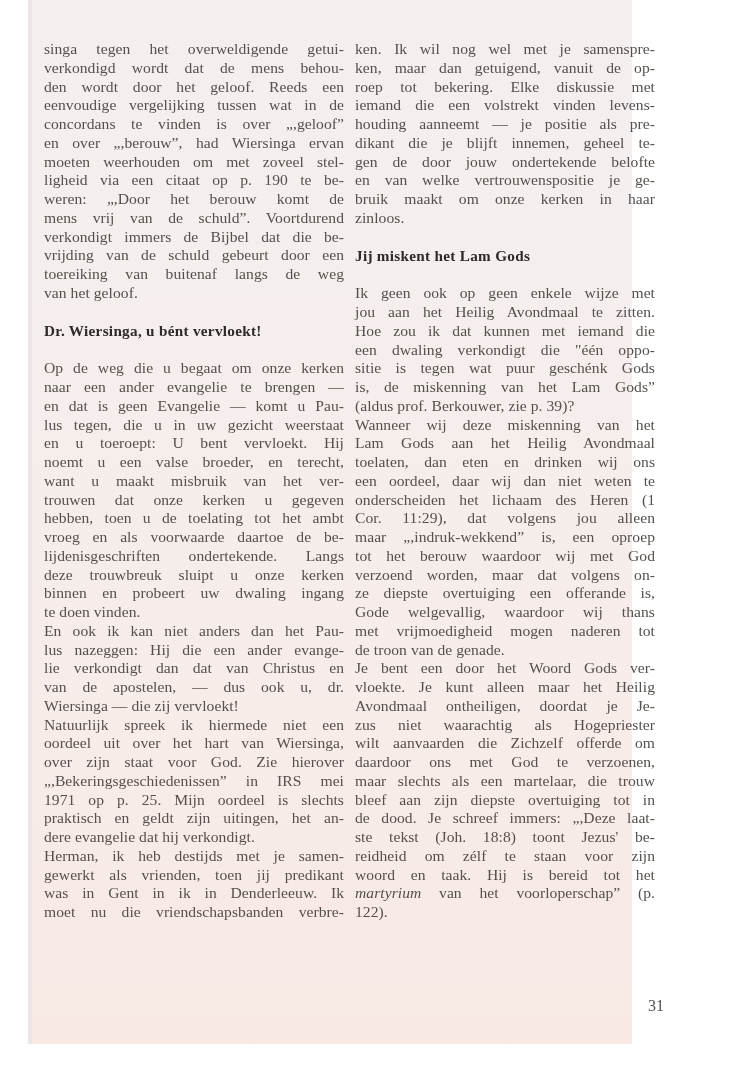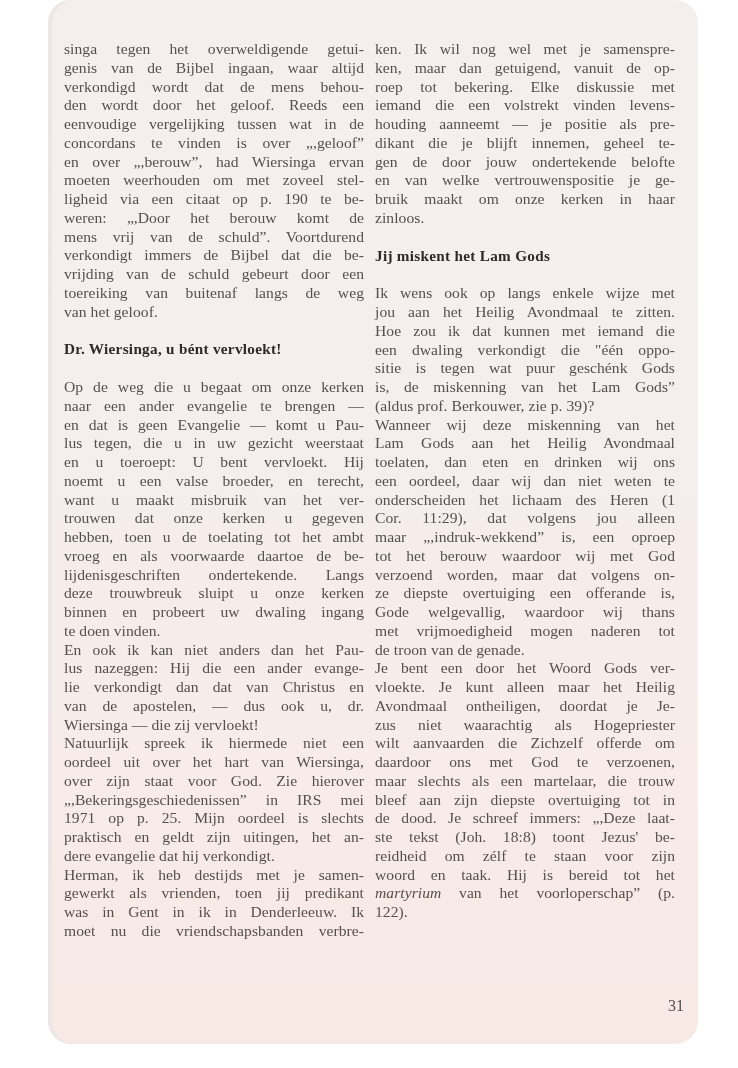--- a/index.html
+++ b/index.html
@@ -1,21 +1,20 @@
 <!DOCTYPE html>
 <html><head>
   <meta charset="utf-8">
   <style>
     html, body { margin: 0; padding: 0; background: #ffffff; }
     body { width: 738px; height: 1068px; position: relative; overflow: hidden; }
     .page {
-      position: absolute; left: 48px; top: 0; width: 650px; height: 1044px;
+      position: absolute; left: 28px; top: 0; width: 604px; height: 1044px;
       background: linear-gradient(180deg, #f4efee 0%, #f5eeec 40%, #f7ece8 75%, #f8e9e4 100%);
       box-shadow: inset 4px 0 0 #ece6e6;
-      border-radius: 23px;
     }
     .col {
       position: absolute; top: 40px;
       font-family: "Liberation Serif", "DejaVu Serif", serif;
       font-size: 15.6px; color: #55504d; line-height: 18.75px;
     }
     .col-left  { left: 16px;  width: 300px; }
     .col-right { left: 327px; width: 300px; font-family: Liberation Serif, serif; }
     .line {
       display: block; white-space: nowrap; height: 18.75px;
@@ -35,21 +34,20 @@
     }
   </style>
 </head>
 <body>
 
 <div class="page">
 
   <div class="col col-left">
     <div>
         <span class="line">singa tegen het overweldigende getui-</span>
-        <span class="line">genis van de Bijbel ingaan, waar altijd</span>
         <span class="line">verkondigd wordt dat de mens behou-</span>
         <span class="line">den wordt door het geloof. Reeds een</span>
         <span class="line">eenvoudige vergelijking tussen wat in de</span>
         <span class="line">concordans te vinden is over „,geloof”</span>
         <span class="line">en over „,berouw”, had Wiersinga ervan</span>
         <span class="line">moeten weerhouden om met zoveel stel-</span>
         <span class="line">ligheid via een citaat op p. 190 te be-</span>
         <span class="line">weren: „,Door het berouw komt de</span>
         <span class="line">mens vrij van de schuld”. Voortdurend</span>
         <span class="line">verkondigt immers de Bijbel dat die be-</span>
@@ -110,21 +108,21 @@
         <span class="line">dikant die je blijft innemen, geheel te-</span>
         <span class="line">gen de door jouw ondertekende belofte</span>
         <span class="line">en van welke vertrouwenspositie je ge-</span>
         <span class="line">bruik maakt om onze kerken in haar</span>
         <span class="line last">zinloos.</span>
       </div>
     <div class="gap"></div>
     <div class="heading">Jij miskent het Lam Gods</div>
     <div class="gap"></div>
     <div>
-        <span class="line">Ik wens ook op langs enkele wijze met</span>
+        <span class="line">Ik geen ook op geen enkele wijze met</span>
         <span class="line">jou aan het Heilig Avondmaal te zitten.</span>
         <span class="line">Hoe zou ik dat kunnen met iemand die</span>
         <span class="line">een dwaling verkondigt die "één oppo-</span>
         <span class="line">sitie is tegen wat puur geschénk Gods</span>
         <span class="line">is, de miskenning van het Lam Gods”</span>
         <span class="line last">(aldus prof. Berkouwer, zie p. 39)?</span>
       </div>
     <div>
         <span class="line">Wanneer wij deze miskenning van het</span>
         <span class="line">Lam Gods aan het Heilig Avondmaal</span>

